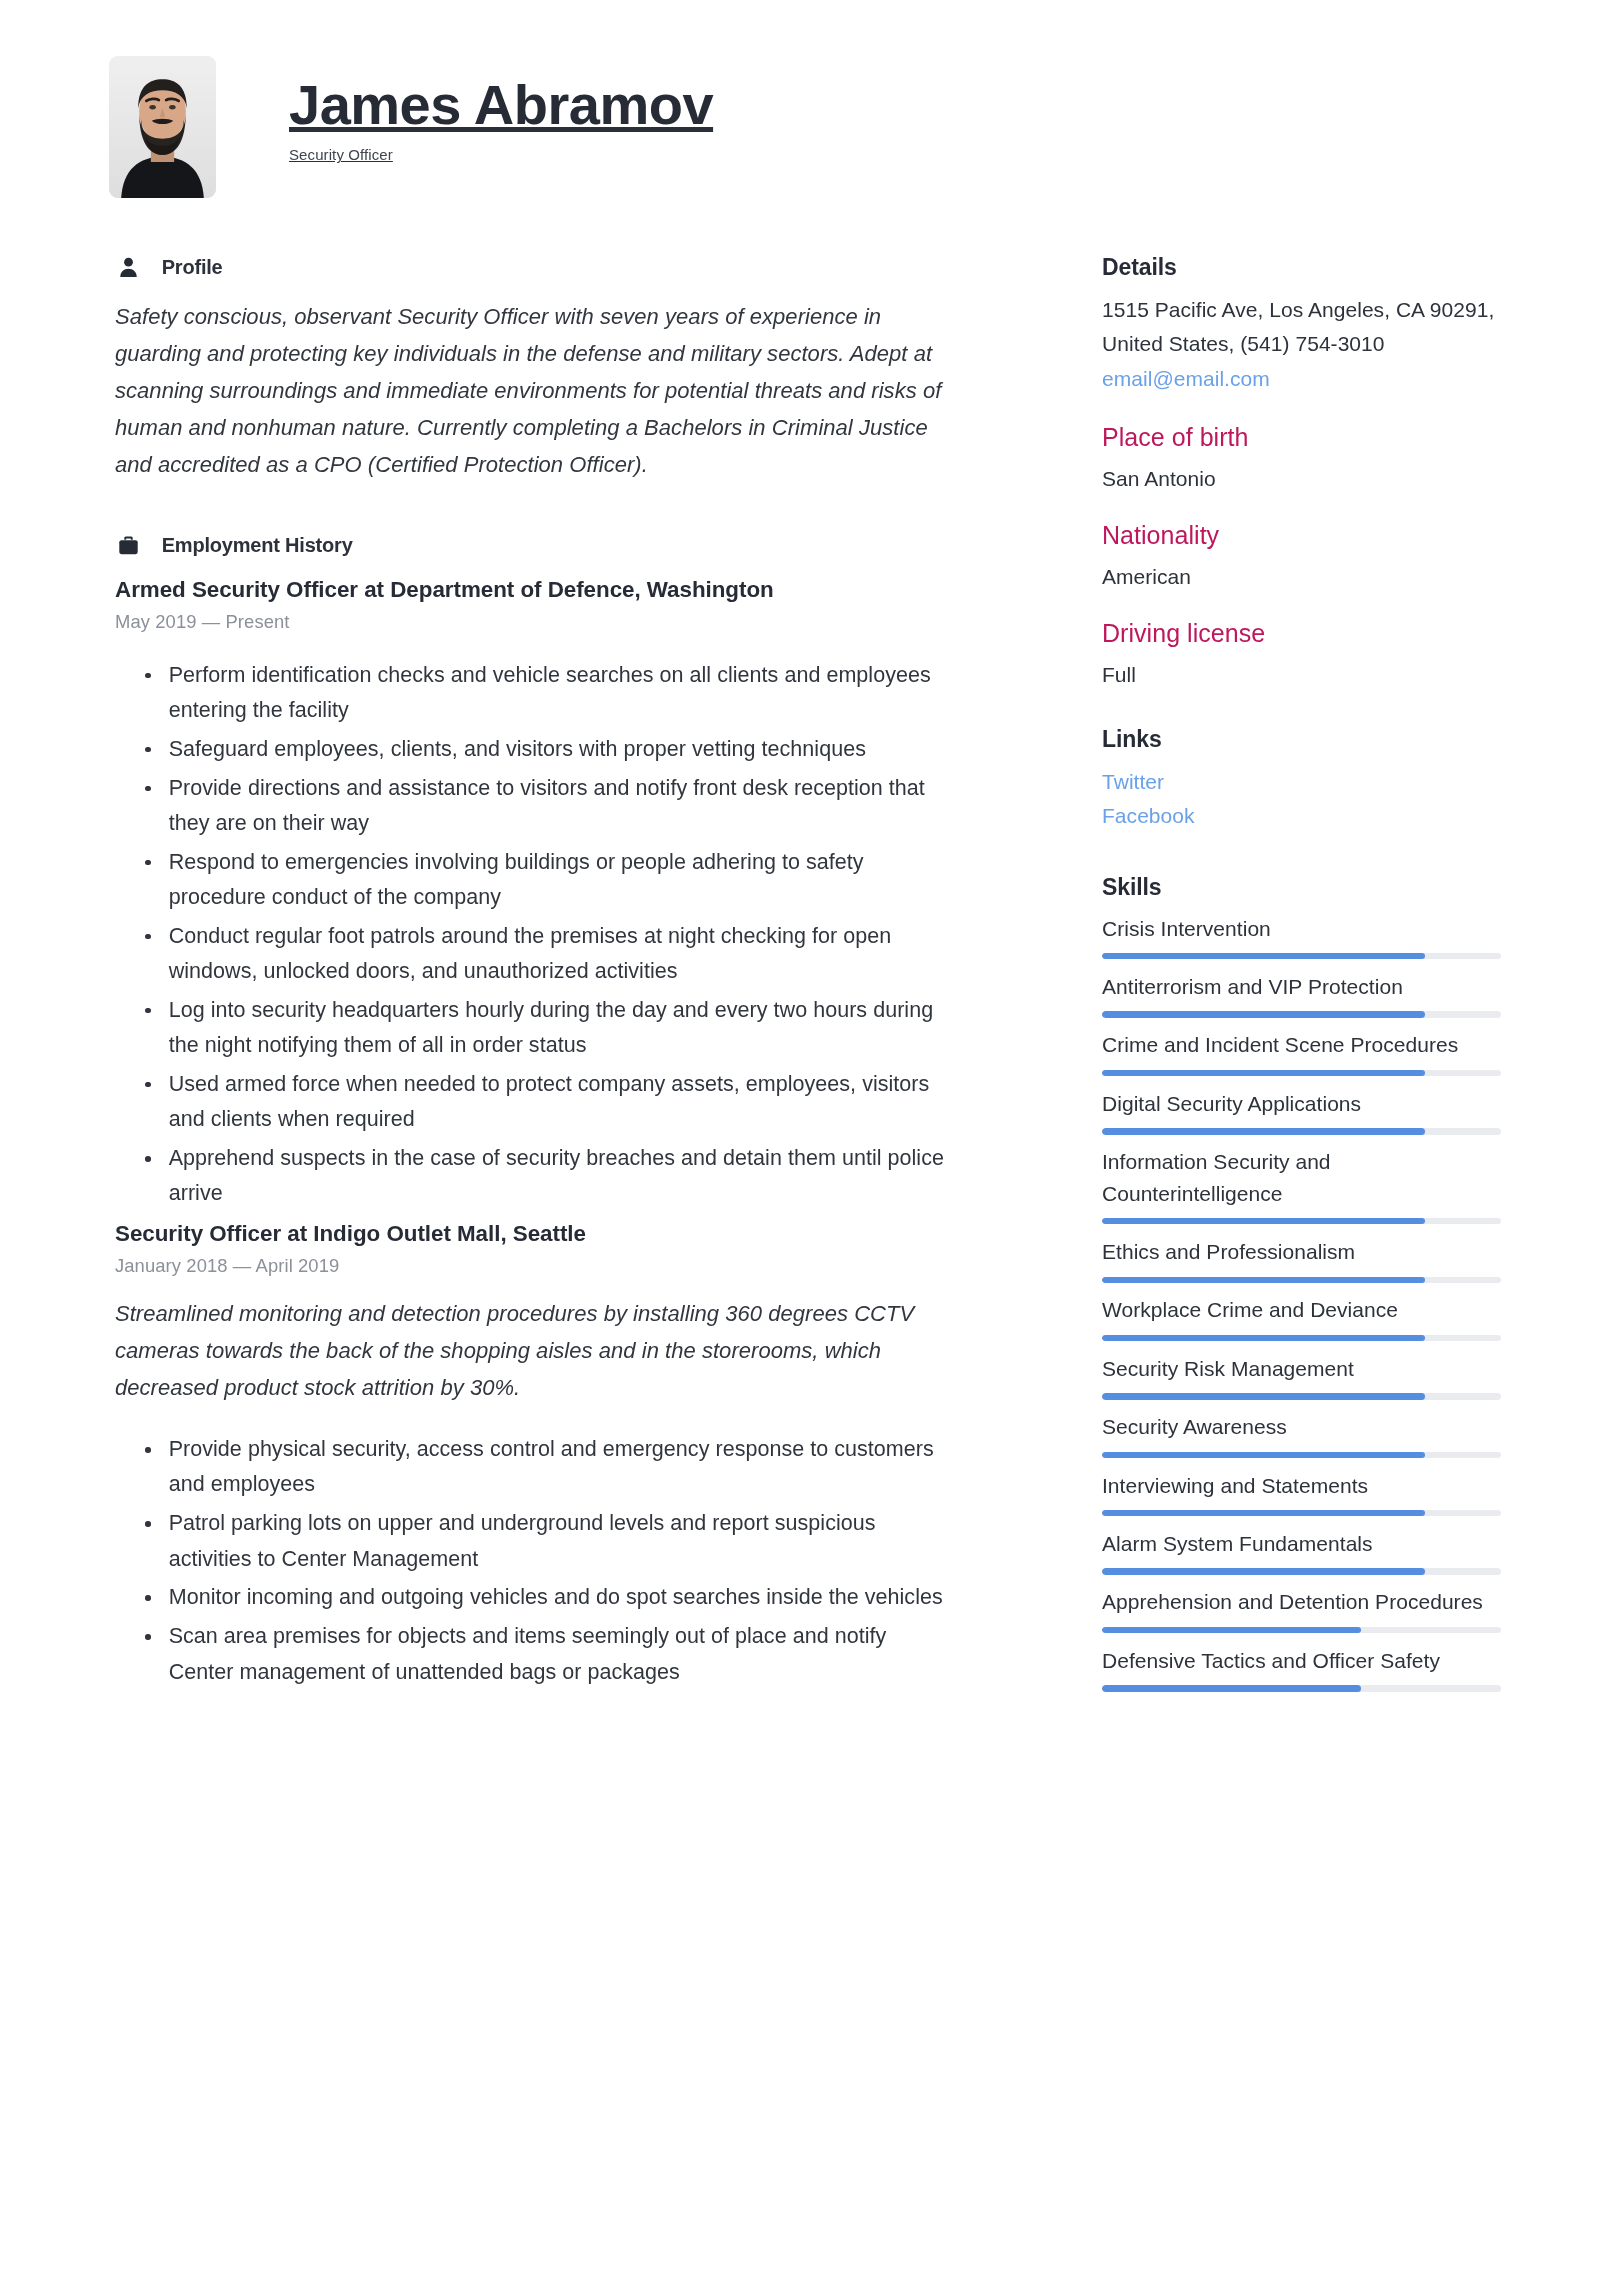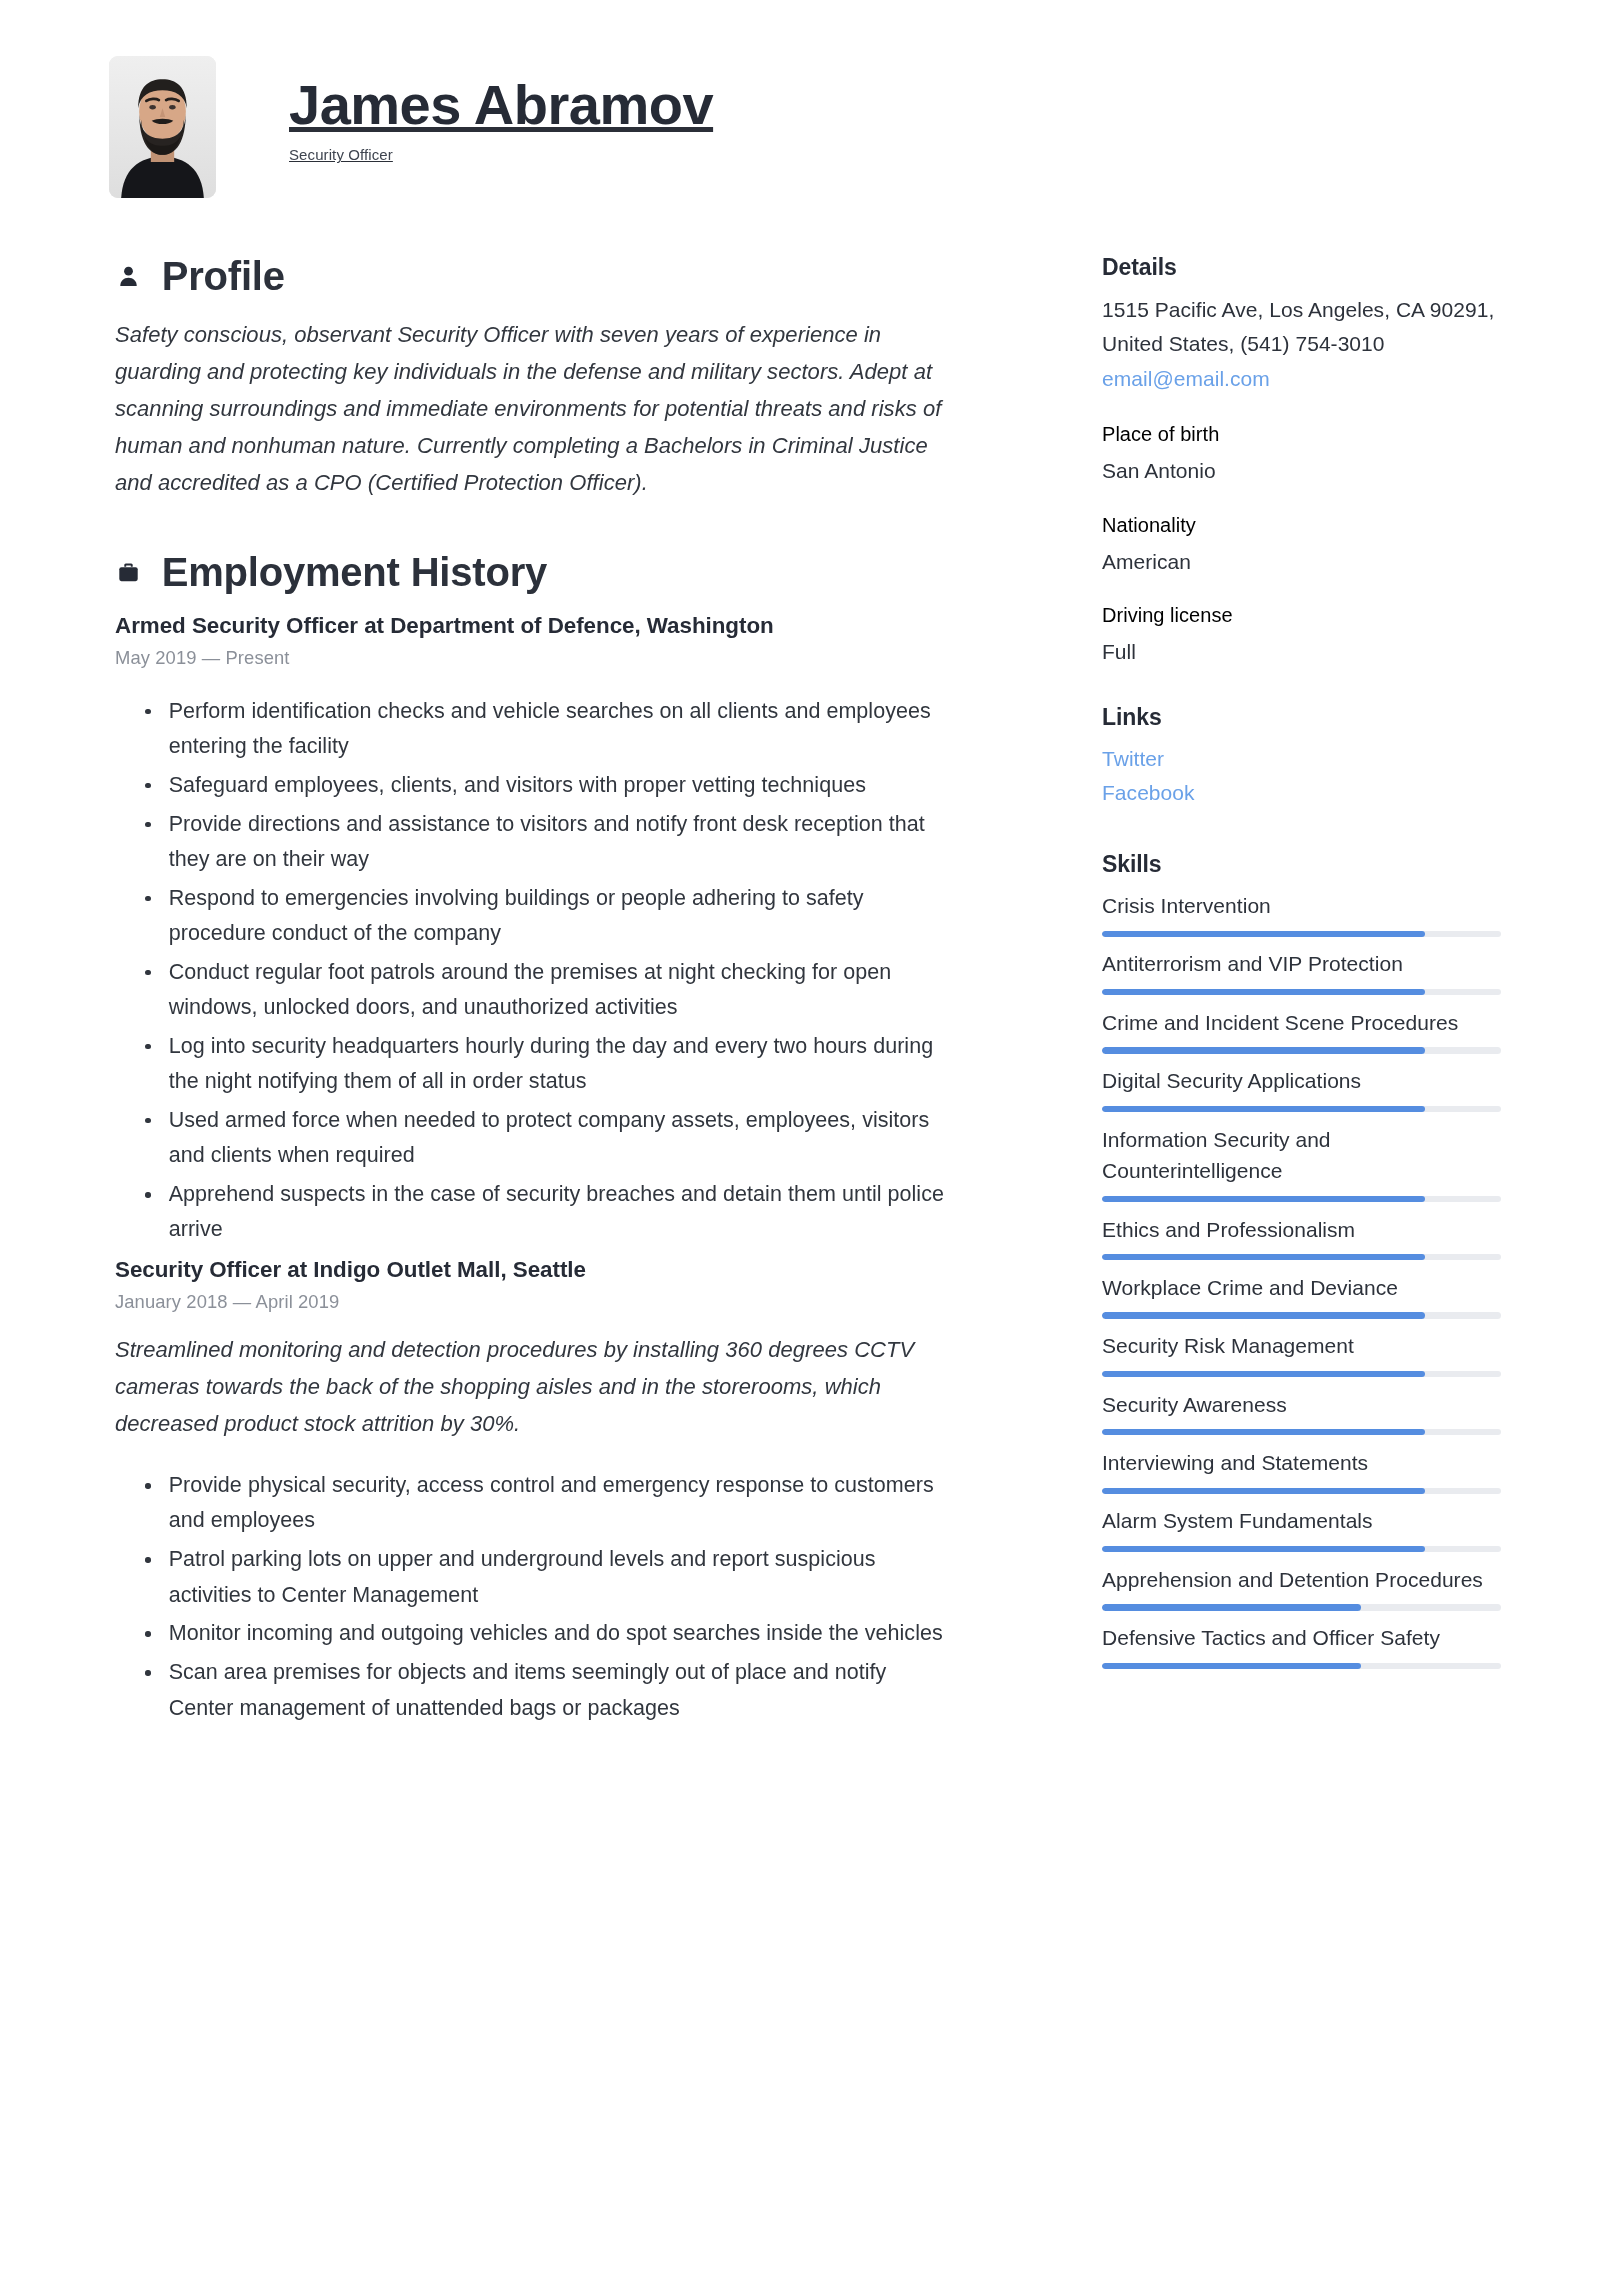--- a/index.html
+++ b/index.html
@@ -87,21 +87,21 @@
   .section-head .sec-icon {
     width: 27px;
     height: 27px;
     display: flex;
     align-items: center;
     justify-content: center;
     flex: 0 0 auto;
   }
   .section-head .sec-icon svg { display: block; }
   .section-title {
-    font-size: 40px;
+    font-size: 20px;
     font-weight: 600;
     color: #2c313b;
     letter-spacing: -0.2px;
   }
 
   
   .para-italic {
     font-style: italic;
     font-size: 22px;
     line-height: 1.68;
@@ -169,22 +169,22 @@
   }
   .side-link {
     font-size: 21px;
     line-height: 1.62;
     color: #6aa1e8;
     text-decoration: none;
     display: block;
     letter-spacing: 0.04px;
   }
   .side-label {
-    font-size: 20px;
-    color: #000000;
+    font-size: 25px;
+    color: #be185d;
     line-height: 1.5;
     letter-spacing: 0.04px;
   }
   .side-value {
     font-size: 21px;
     color: #2d323b;
     line-height: 1.5;
     margin-top: 6px;
     letter-spacing: 0.04px;
   }

